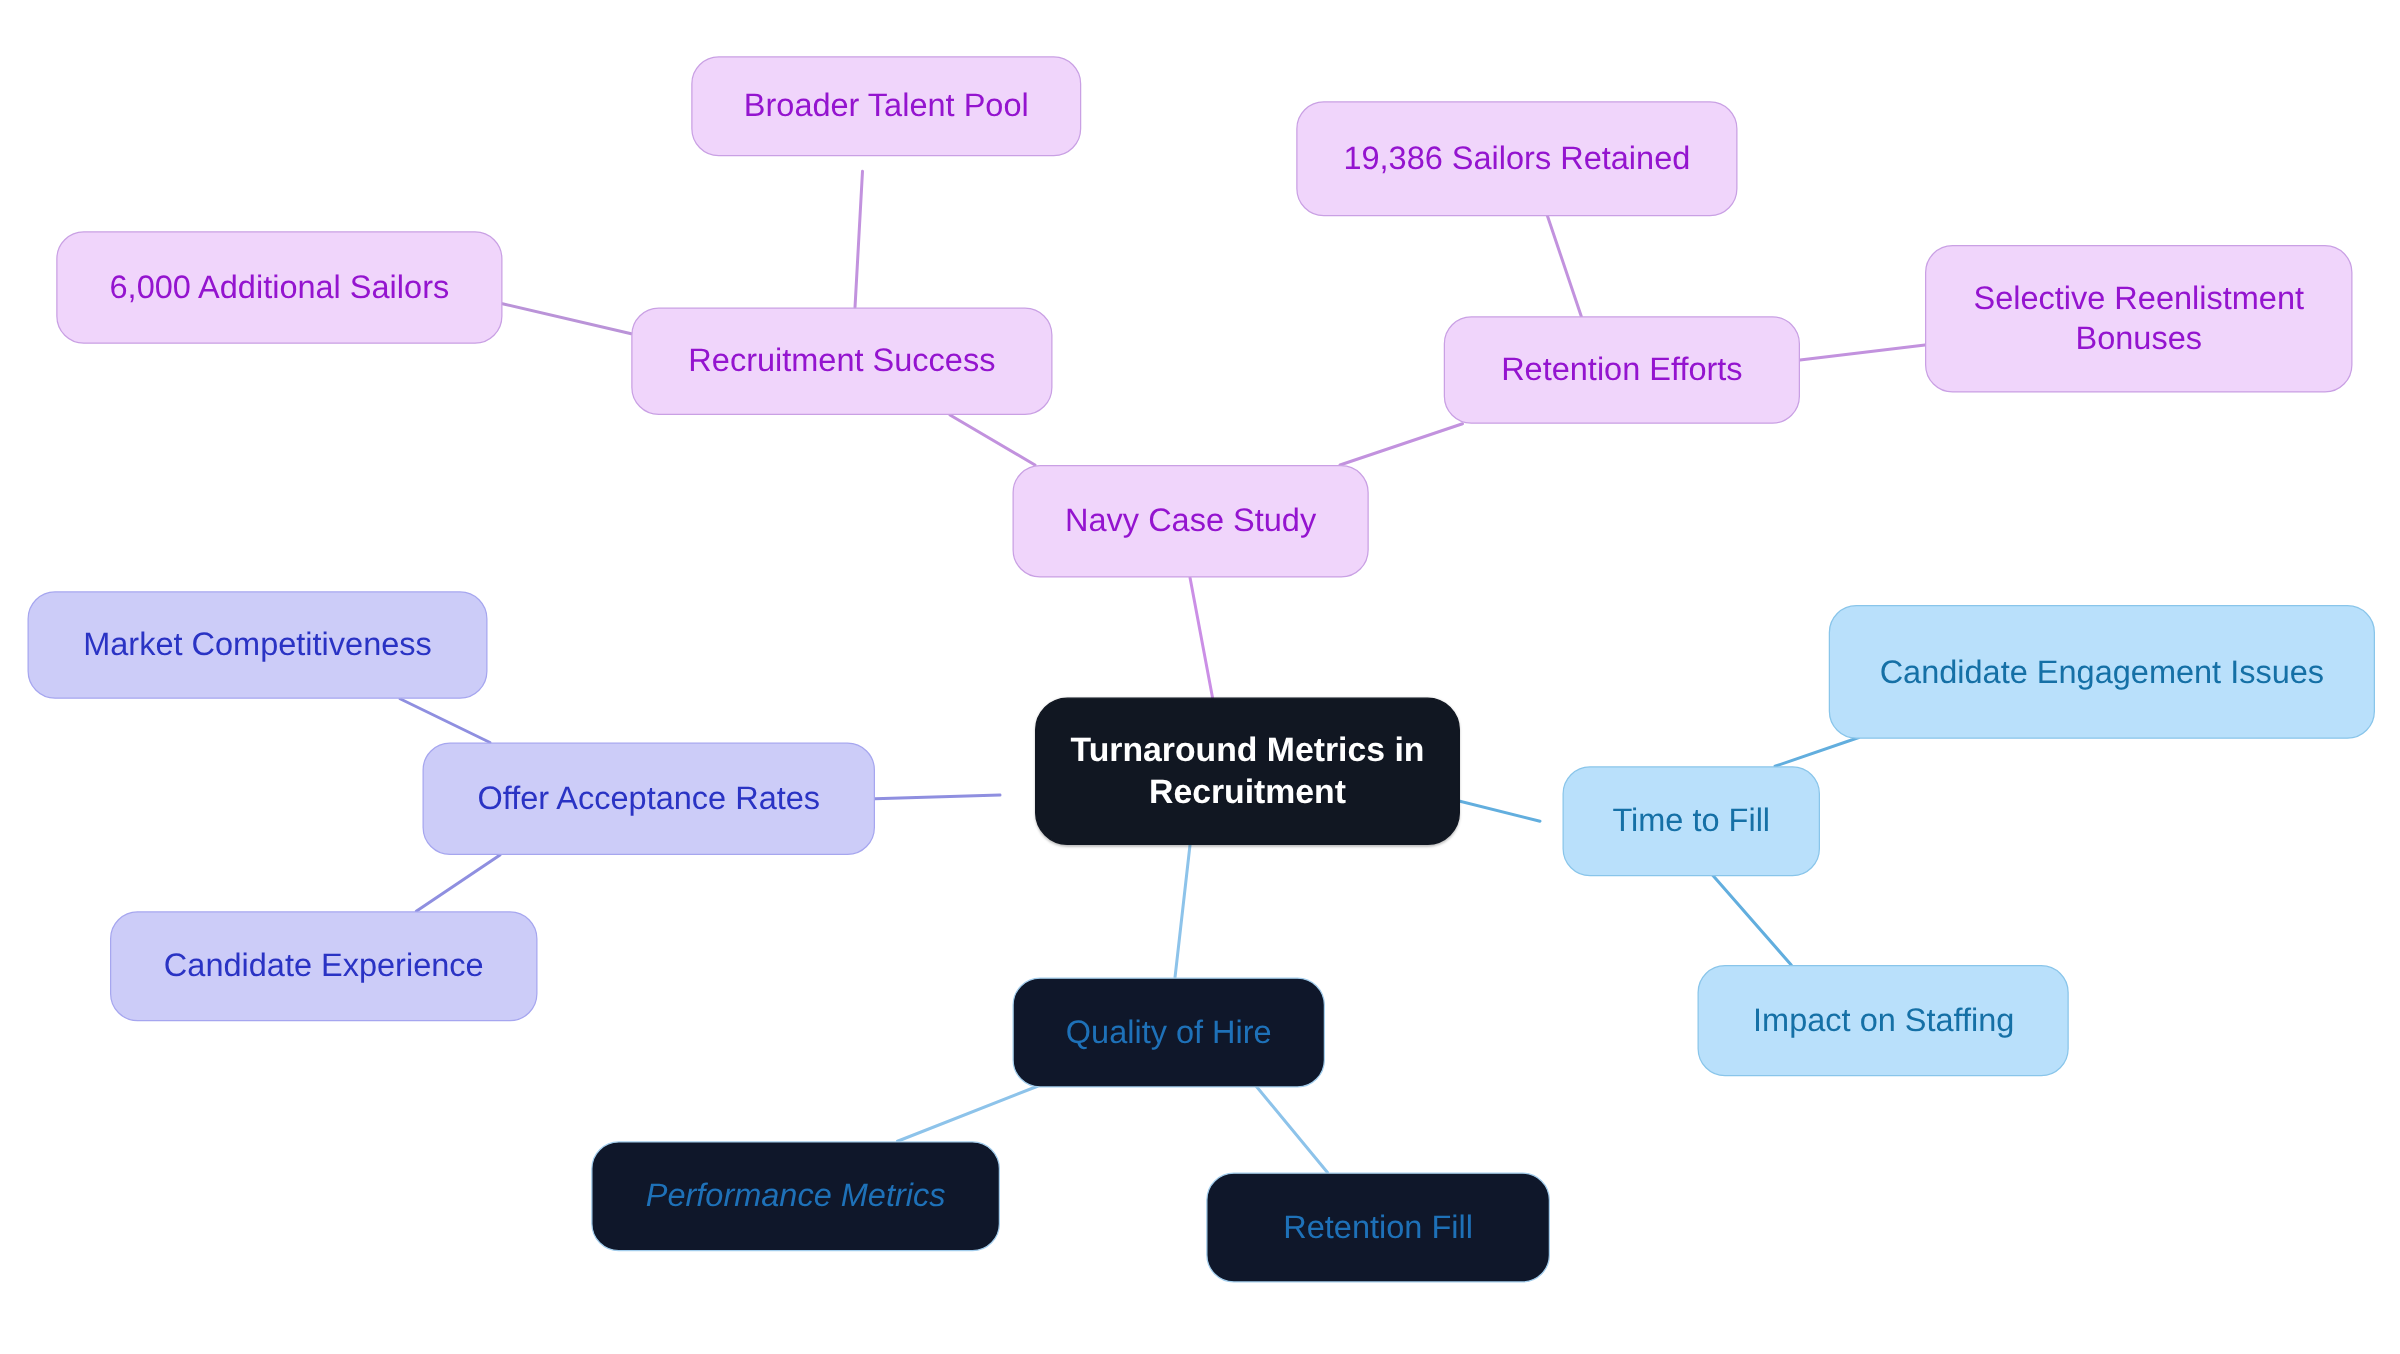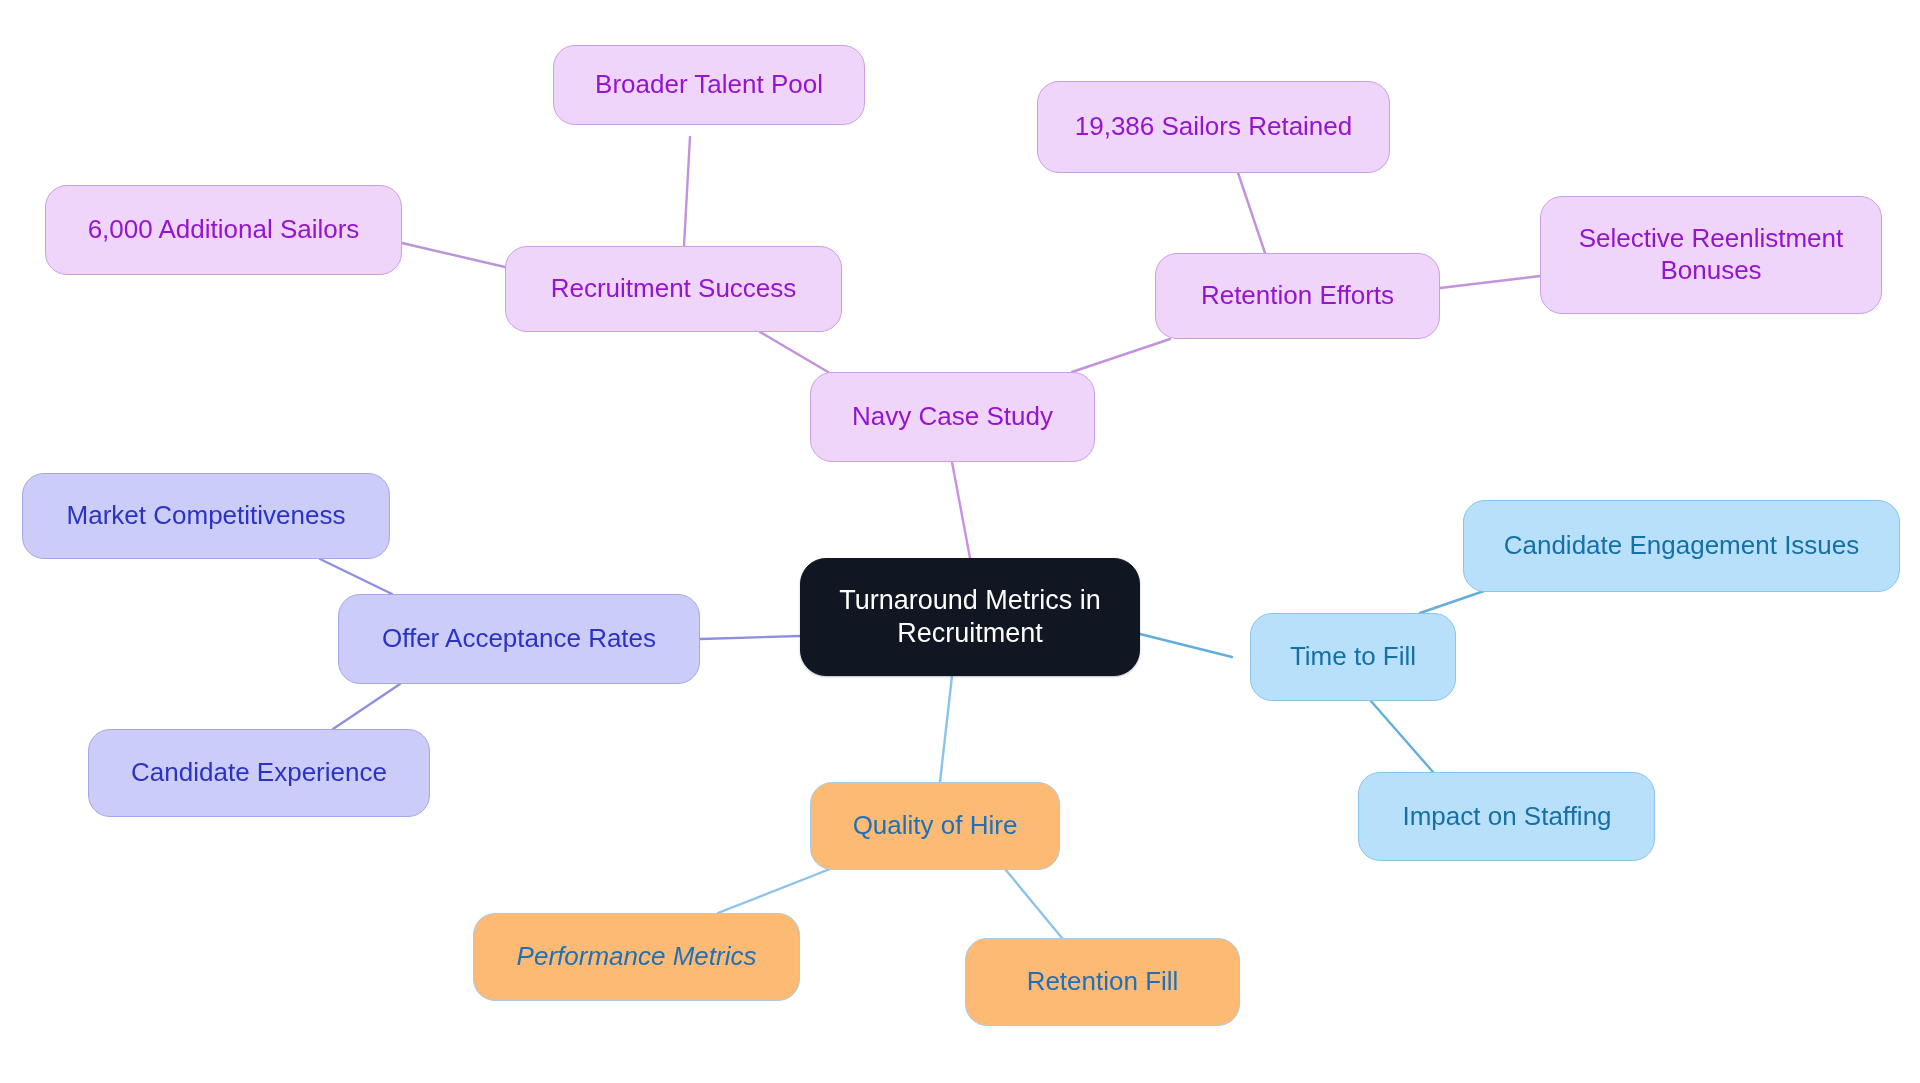--- a/index.html
+++ b/index.html
@@ -58,21 +58,21 @@
     color: #2a33c4;
     font-size: 26px;
   }
   .node-skyblue {
     background: #b9e0fb;
     border: 1.6px solid #89c5ea;
     color: #1570a6;
     font-size: 26px;
   }
   .node-lightblue {
-    background: #fdba74;
+    background: #0f172a;
     border: 1.6px solid #a3cdec;
     color: #1e71b8;
     font-size: 26px;
   }
 </style>
 </head>
 <body>
 
 <div id="canvas">
   <svg id="edges" viewBox="0 0 1920 1083" xmlns="http://www.w3.org/2000/svg">
@@ -87,30 +87,30 @@
       <line x1="1265" y1="253" x2="1233" y2="158" stroke="#c292de" stroke-width="2.4" stroke-linecap="round"></line>
       <line x1="1440" y1="288" x2="1540" y2="276" stroke="#c292de" stroke-width="2.4" stroke-linecap="round"></line>
       <line x1="1420" y1="613" x2="1487" y2="590" stroke="#62aede" stroke-width="2.4" stroke-linecap="round"></line>
       <line x1="1370" y1="700" x2="1433" y2="772" stroke="#62aede" stroke-width="2.4" stroke-linecap="round"></line>
       <line x1="830" y1="869" x2="718" y2="913" stroke="#8dc3ea" stroke-width="2.4" stroke-linecap="round"></line>
       <line x1="1005" y1="869" x2="1062" y2="938" stroke="#8dc3ea" stroke-width="2.4" stroke-linecap="round"></line>
       <line x1="392" y1="594" x2="320" y2="559" stroke="#8f8fe0" stroke-width="2.4" stroke-linecap="round"></line>
       <line x1="400" y1="684" x2="333" y2="729" stroke="#8f8fe0" stroke-width="2.4" stroke-linecap="round"></line>
     </svg>
   <div id="nodes">
-      <div class="node node-root" style="left: 800px; top: 558px; width: 340px; height: 118px;"><span>Turnaround Metrics in Recruitment</span></div>
+      <div class="node node-root" style="left: 828px; top: 558px; width: 340px; height: 118px; font-weight: bold;"><span>Turnaround Metrics in Recruitment</span></div>
       <div class="node node-purple" style="left: 810px; top: 372px; width: 285px; height: 90px;"><span>Navy Case Study</span></div>
       <div class="node node-purple" style="left: 505px; top: 246px; width: 337px; height: 86px;"><span>Recruitment Success</span></div>
       <div class="node node-purple" style="left: 553px; top: 45px; width: 312px; height: 80px;"><span>Broader Talent Pool</span></div>
       <div class="node node-purple" style="left: 45px; top: 185px; width: 357px; height: 90px;"><span>6,000 Additional Sailors</span></div>
       <div class="node node-purple" style="left: 1155px; top: 253px; width: 285px; height: 86px;"><span>Retention Efforts</span></div>
       <div class="node node-purple" style="left: 1037px; top: 66px; width: 353px; height: 92px; margin-top: 15px;"><span>19,386 Sailors Retained</span></div>
       <div class="node node-purple" style="left: 1540px; top: 196px; width: 342px; height: 118px;"><span>Selective Reenlistment Bonuses</span></div>
       <div class="node node-skyblue" style="left: 1232px; top: 613px; width: 206px; height: 88px; margin-left: 18px;"><span>Time to Fill</span></div>
-      <div class="node node-skyblue" style="left: 1463px; top: 500px; width: 437px; height: 92px;"><span>Candidate Engagement Issues</span></div>
+      <div class="node node-skyblue" style="left: 1463px; top: 484px; width: 437px; height: 107px;"><span>Candidate Engagement Issues</span></div>
       <div class="node node-skyblue" style="left: 1358px; top: 772px; width: 297px; height: 89px; padding-left: 15px;"><span>Impact on Staffing</span></div>
       <div class="node node-lightblue" style="left: 810px; top: 782px; width: 250px; height: 88px;"><span>Quality of Hire</span></div>
       <div class="node node-lightblue" style="left: 473px; top: 913px; width: 327px; height: 88px; font-style: italic;"><span>Performance Metrics</span></div>
       <div class="node node-lightblue" style="left: 965px; top: 938px; width: 275px; height: 88px;"><span>Retention Fill</span></div>
       <div class="node node-periwinkle" style="left: 338px; top: 594px; width: 362px; height: 90px;"><span>Offer Acceptance Rates</span></div>
       <div class="node node-periwinkle" style="left: 22px; top: 473px; width: 368px; height: 86px;"><span>Market Competitiveness</span></div>
       <div class="node node-periwinkle" style="left: 88px; top: 729px; width: 342px; height: 88px;"><span>Candidate Experience</span></div>
     </div>
 </div>
 

